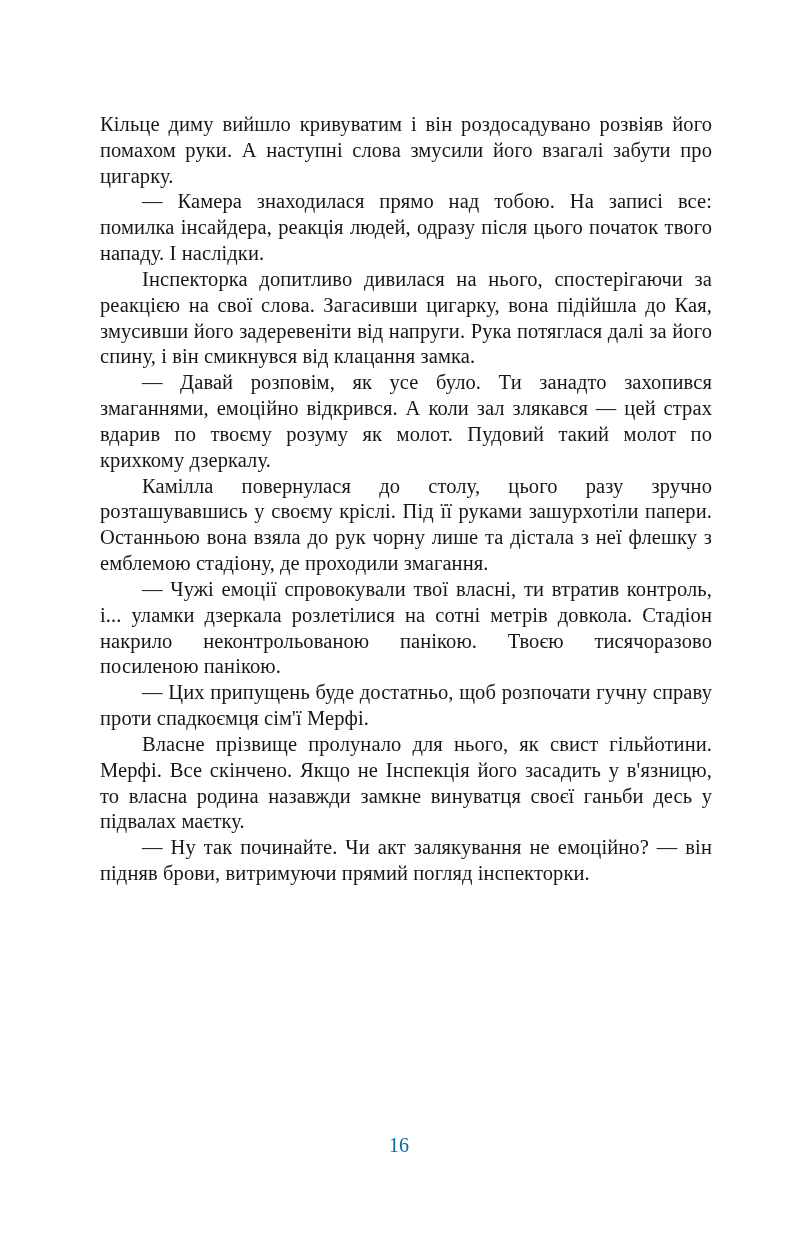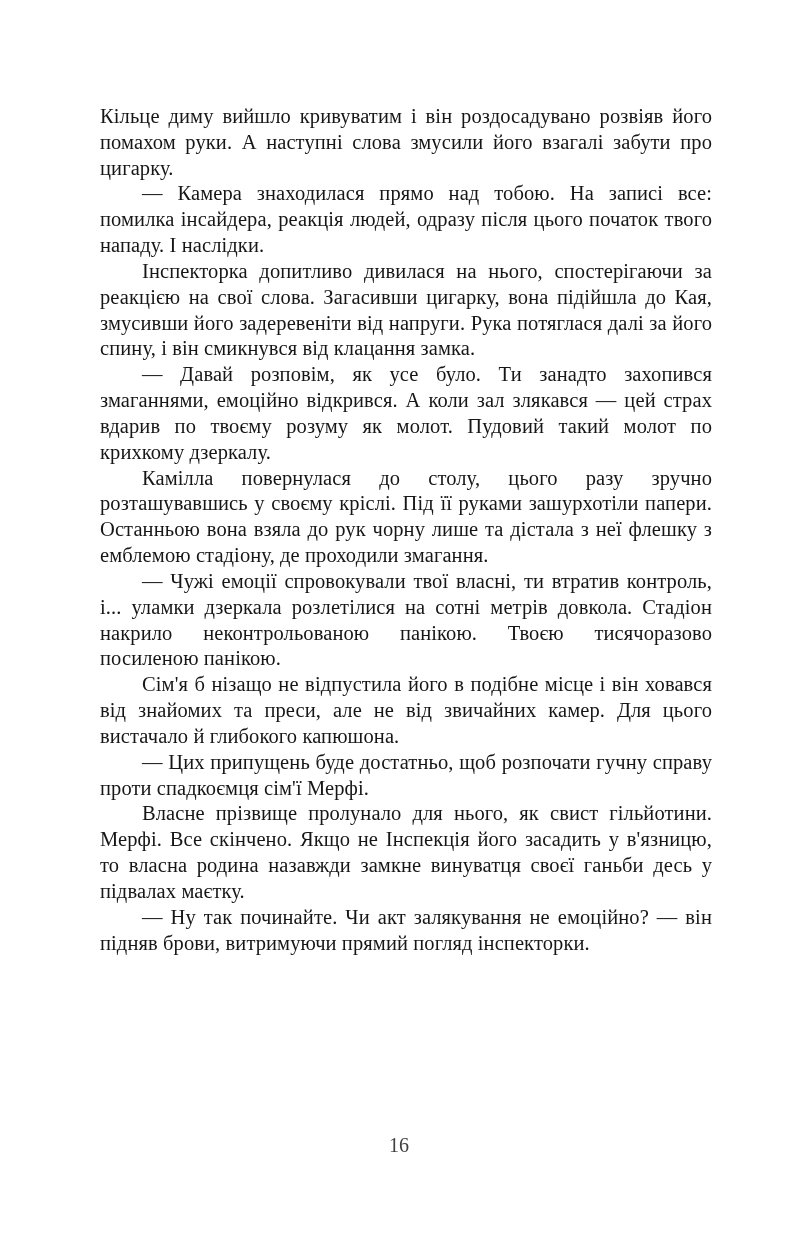--- a/index.html
+++ b/index.html
@@ -13,21 +13,21 @@
     height: 1241px;
     background: #ffffff;
     font-family: "Liberation Serif", "DejaVu Serif", serif;
     color: #161616;
     overflow: hidden;
     margin: 0 auto;
   }
   .text-block {
     position: absolute;
     left: 100px;
-    top: 104px;
+    top: 112px;
     width: 612px;
     text-align: justify;
     font-size: 20.5px;
     line-height: 1.26;
     letter-spacing: 0.1px;
   }
   .text-block p {
     margin: 0;
     padding: 0;
     text-indent: 42px;
@@ -35,36 +35,35 @@
   .text-block p.no-indent {
     text-indent: 0;
   }
   .page-number {
     position: absolute;
     top: 1134px;
     left: 0;
     width: 100%;
     text-align: center;
     font-size: 20px;
-    color: #404040;
+    color: #0369a1;
   }
 </style>
 </head>
 <body>
 
 <div class="book-page">
 
   <div class="text-block">
     <p class="no-indent">Кільце диму вийшло кривуватим і він роздосадувано розвіяв його помахом руки. А наступні слова змусили його взагалі забути про цигарку.</p>
     <p>— Камера знаходилася прямо над тобою. На записі все: помилка інсайдера, реакція людей, одразу після цього початок твого нападу. І наслідки.</p>
     <p>Інспекторка допитливо дивилася на нього, спостерігаючи за реакцією на свої слова. Загасивши цигарку, вона підійшла до Кая, змусивши його задеревеніти від напруги. Рука потяглася далі за його спину, і він смикнувся від клацання замка.</p>
     <p>— Давай розповім, як усе було. Ти занадто захопився змаганнями, емоційно відкрився. А коли зал злякався — цей страх вдарив по твоєму розуму як молот. Пудовий такий молот по крихкому дзеркалу.</p>
     <p>Камілла повернулася до столу, цього разу зручно розташувавшись у своєму кріслі. Під її руками зашурхотіли папери. Останньою вона взяла до рук чорну лише та дістала з неї флешку з емблемою стадіону, де проходили змагання.</p>
     <p>— Чужі емоції спровокували твої власні, ти втратив контроль, і... уламки дзеркала розлетілися на сотні метрів довкола. Стадіон накрило неконтрольованою панікою. Твоєю тисячоразово посиленою панікою.</p>
-    <p>Сім'я б нізащо не відпустила його в подібне місце і він ховався від знайомих та преси, але не від звичайних камер. Для цього вистачало й глибокого капюшона.</p>
     <p>— Цих припущень буде достатньо, щоб розпочати гучну справу проти спадкоємця сім'ї Мерфі.</p>
     <p>Власне прізвище пролунало для нього, як свист гільйотини. Мерфі. Все скінчено. Якщо не Інспекція його засадить у в'язницю, то власна родина назавжди замкне винуватця своєї ганьби десь у підвалах маєтку.</p>
     <p>— Ну так починайте. Чи акт залякування не емоційно? — він підняв брови, витримуючи прямий погляд інспекторки.</p>
   </div>
 
   <div class="page-number">16</div>
 
 </div>
 
 </body></html>

